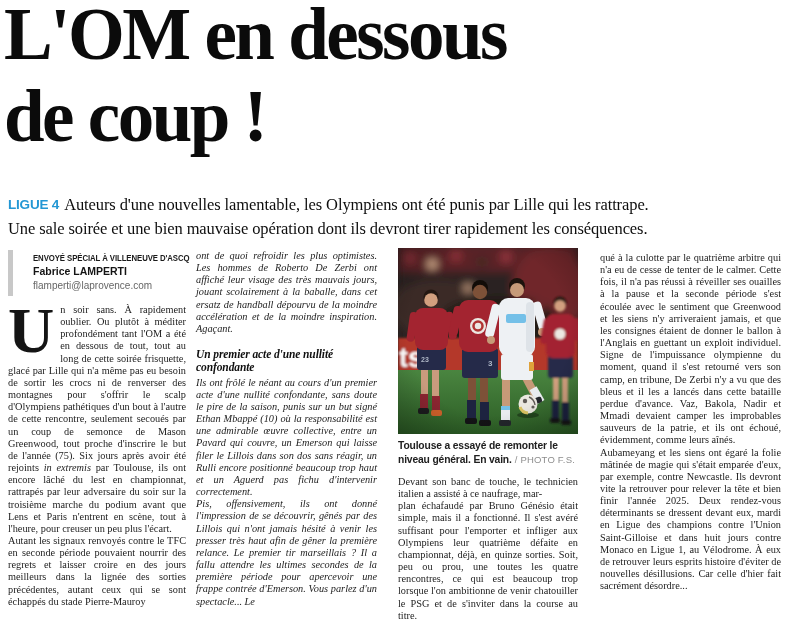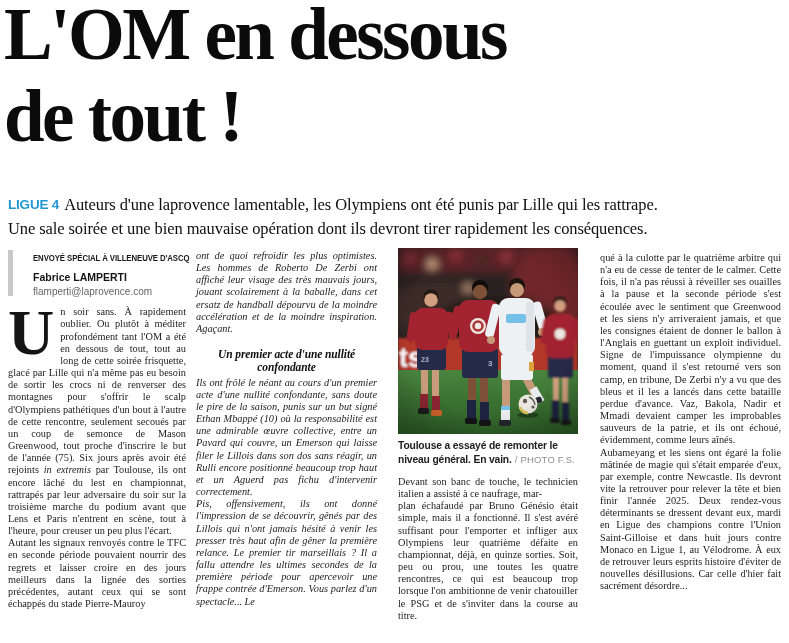--- a/index.html
+++ b/index.html
@@ -37,55 +37,55 @@
   .byline {
     display:flex; gap:20px; margin-bottom:8px; text-align:left;
     font-family:"Liberation Sans", sans-serif;
   }
   .byline-rule { width:5px; height:46px; background:#c8c8c8; flex:none; }
   .byline-mission {
     font-size:9.5px; font-weight:700; color:#1a1a1a; line-height:12px;
     white-space:nowrap; transform:scaleX(0.82); transform-origin:left top;
     letter-spacing:-0.1px; padding-top:2px;
   }
-  .byline-author { font-size:10.5px; font-weight:700; color:#141414; margin-top:7px; }
+  .byline-author { font-size:10.5px; font-weight:700; color:#141414; margin-top:1px; }
   .byline-email  { font-size:10px; color:#666666; margin-top:3px; }
   
   .dropcap {
     float:left; font-family:"Liberation Serif", serif; font-weight:700;
     font-size:64px; line-height:47px; padding:3px 6px 0 0; color:#141414;
   }
   .it { font-style:italic; }
   .crosshead {
     font-weight:700; font-size:11.5px; line-height:12.8px; color:#101010;
-    letter-spacing:-0.1px; margin:13px 0 3px 0; text-align:center;
+    letter-spacing:-0.1px; margin:13px 0 3px 0; text-align:left;
   }
   
   figure { margin:0 0 10px 0; }
   .photo { display:block; width:180px; height:186px; }
   figcaption {
     margin-top:5px; font-family:"Liberation Sans", sans-serif;
     font-size:10.3px; line-height:13.5px; font-weight:700; color:#202020;
     text-align:left; letter-spacing:-0.15px;
   }
   .credit { font-weight:400; color:#8d8d8d; font-size:9.5px; letter-spacing:0.2px; margin-left:3px; }
   svg text { font-family:"Liberation Sans", sans-serif; }
 </style>
 </head>
 <body>
 
 <div class="page">
 
   <h1 class="headline" style="margin:0;">
     <div>L'OM en dessous</div>
-    <div>de tout !</div>
+    <div>de coup !</div>
   </h1>
 
   <p class="standfirst">
-    <span class="kicker">LIGUE 4</span><span>Auteurs d'une laprovence lamentable, les Olympiens ont été punis par Lille qui les rattrape.</span><br>
+    <span class="kicker">LIGUE 4</span><span>Auteurs d'une nouvelles lamentable, les Olympiens ont été punis par Lille qui les rattrape.</span><br>
     <span>Une sale soirée et une bien mauvaise opération dont ils devront tirer rapidement les conséquences.</span>
   </p>
 
   <div class="col" id="col1">
     <div class="byline">
       <div class="byline-rule"></div>
       <div>
         <div class="byline-mission">ENVOYÉ SPÉCIAL À VILLENEUVE D'ASCQ</div>
         <div class="byline-author">Fabrice LAMPERTI</div>
         <div class="byline-email">flamperti@laprovence.com</div>

